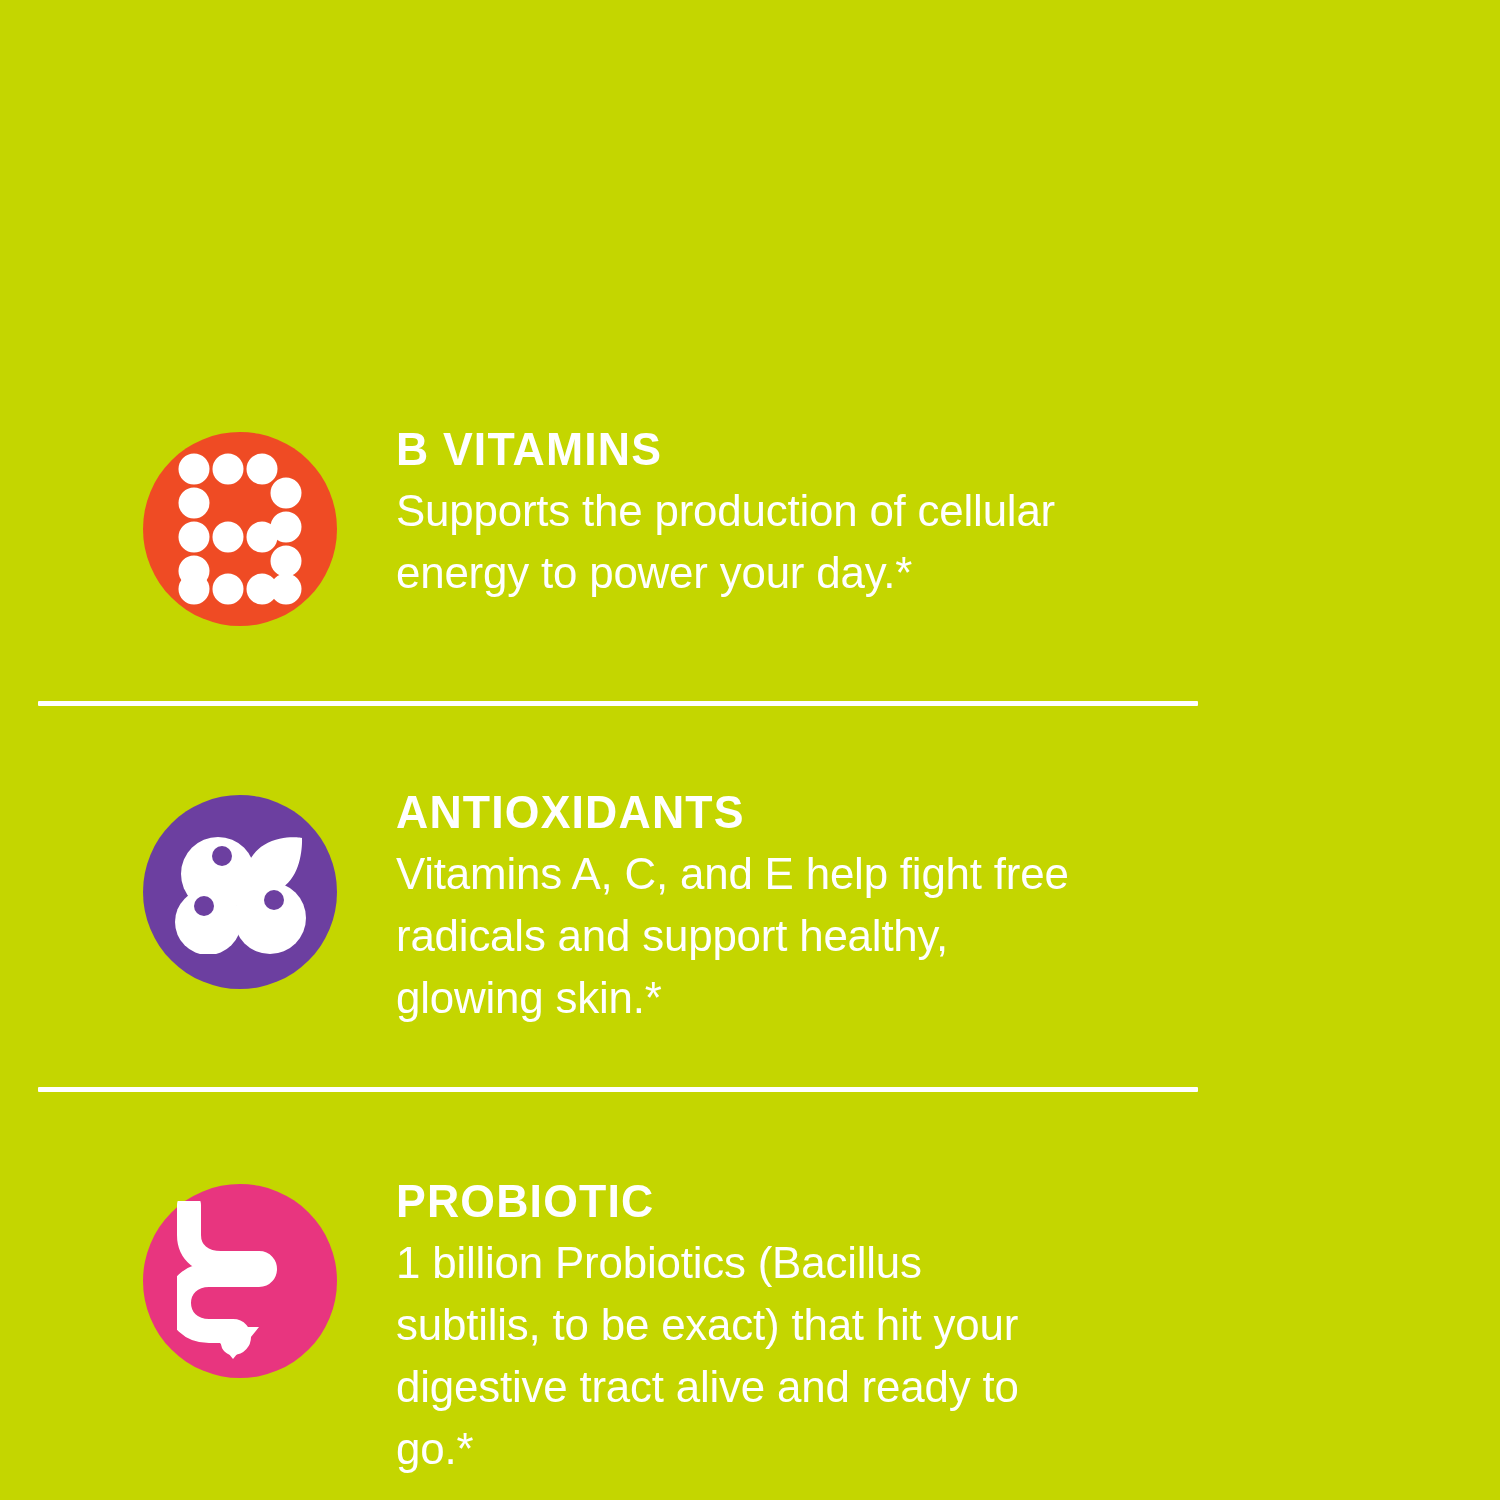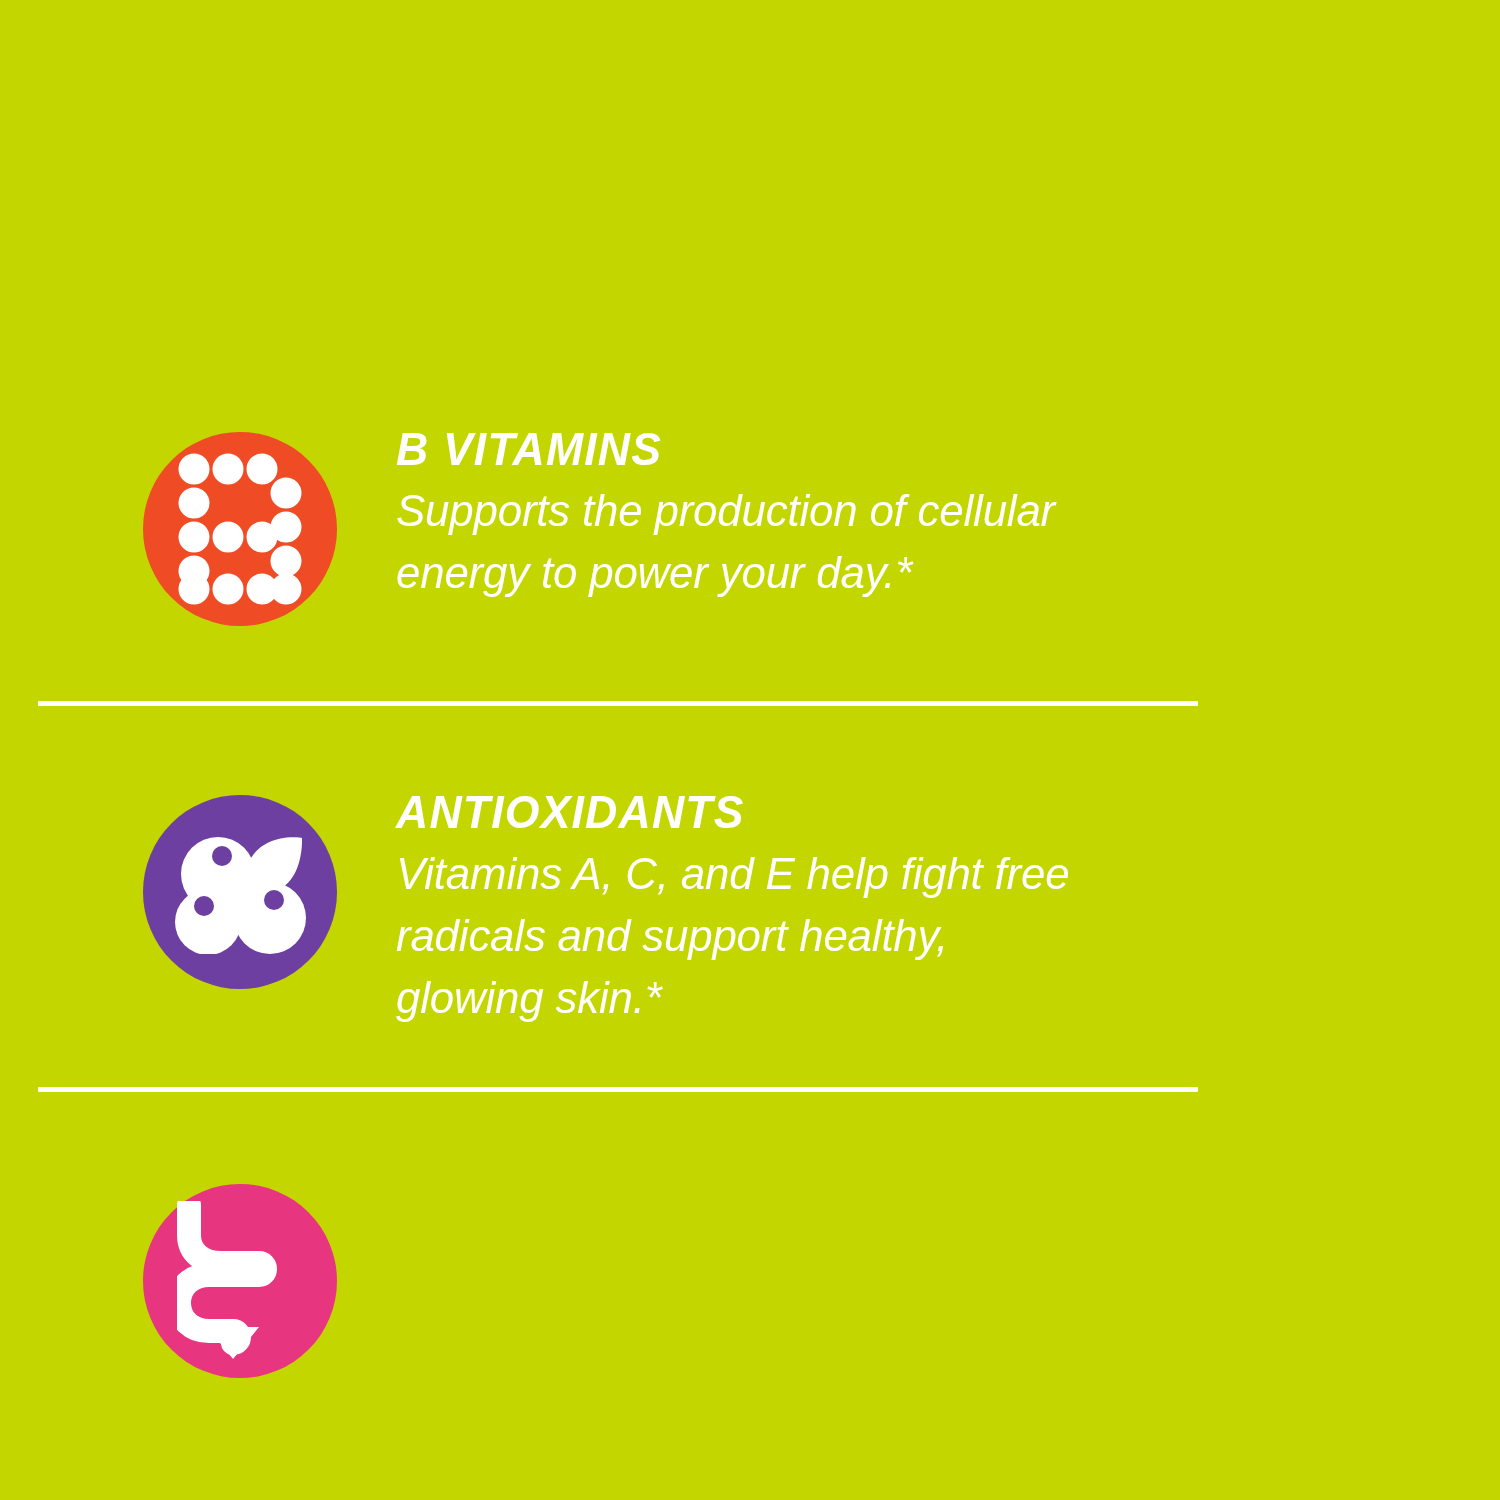--- a/index.html
+++ b/index.html
@@ -52,21 +52,20 @@
     transform-origin: center top;
     white-space: pre;
   }
 
   
   .content {
     position: absolute;
     top: 400px;
     left: 0;
     width: 1235px;
-    font-style: italic;
   }
 
   .row {
     position: relative;
     display: flex;
     align-items: flex-start;
     padding-left: 143px;
     padding-right: 140px;
     box-sizing: border-box;
   }
@@ -206,16 +205,20 @@
 
     <div class="row">
       <div class="icon-wrap" style="background:#e8357f;">
         <svg width="126" height="160" viewBox="0 0 126 160" aria-hidden="true">
 
           <path d="M12,4 L12,34 C12,52 26,62 44,62 L82,62 C90,62 90,74 82,74 L32,74 C14,74 2,86 2,102 C2,118 14,130 32,130 L56,130 C64,130 64,142 56,142 L56,134" fill="none" stroke="#ffffff" stroke-width="24" stroke-linecap="round" stroke-linejoin="round"></path>
 
           <path d="M30,126 L82,126 L56,158 Z" fill="#ffffff"></path>
         </svg>
       </div>
+      <div class="row-text">
+        <div class="row-title">PROBIOTIC</div>
+        <div class="row-desc">1 billion Probiotics (Bacillus subtilis, to be exact) that hit your digestive tract alive and ready to go.*</div>
+      </div>
     </div>
 
   </div>
 </div>
 
 </body></html>

